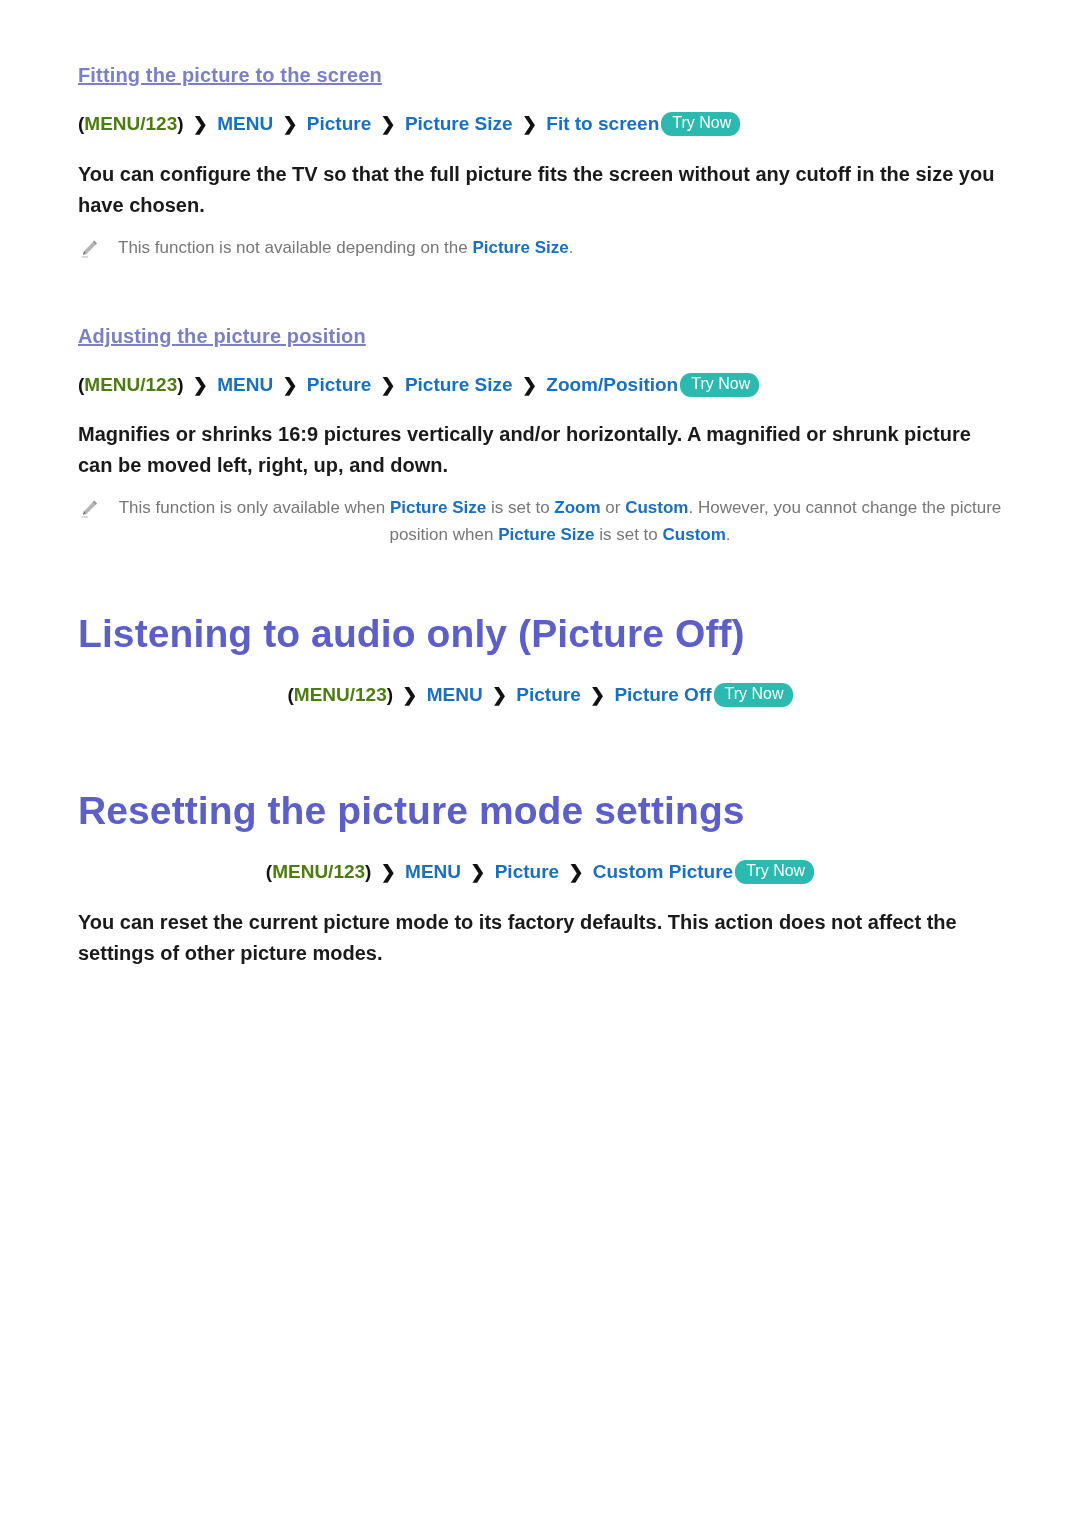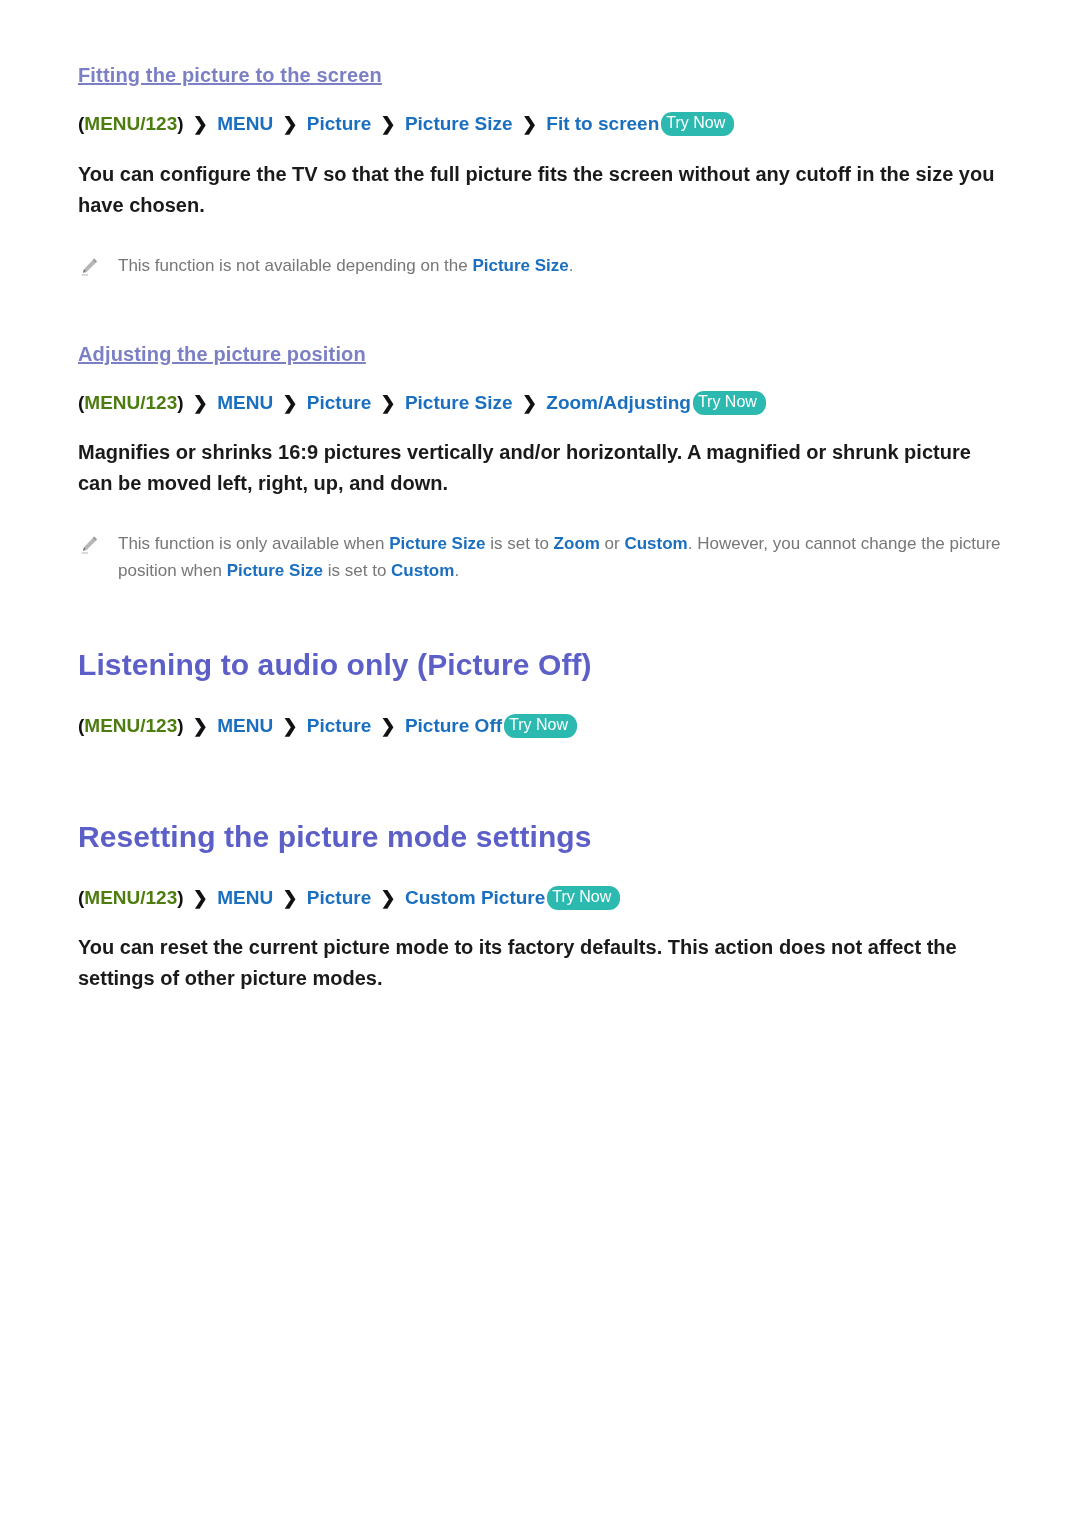--- a/index.html
+++ b/index.html
@@ -17,21 +17,21 @@
     position: relative;
     width: 1080px;
     height: 1527px;
     background: #ffffff;
     box-sizing: border-box;
     padding: 0 78px;
   }
 
   
   .h1 {
-    font-size: 30px;
+    font-size: 39px;
     font-weight: bold;
     color: #5b5fc7;
     letter-spacing: 0.1px;
     margin: 0;
     line-height: 1.25;
   }
   .h2 {
     font-size: 20px;
     font-weight: bold;
     color: #7b7fc4;
@@ -59,21 +59,21 @@
     padding: 0 4px;
     font-weight: bold;
   }
   .trynow {
     display: inline-block;
     background: #2cb9b0;
     color: #ffffff;
     font-size: 16px;
     font-weight: normal;
     border-radius: 11px;
-    padding: 1px 9px 3px 5px;
+    padding: 1px 9px 3px 11px;
     line-height: 1.25;
     margin-left: 2px;
     position: relative;
     top: -2px;
   }
 
   
   .body-p {
     font-size: 20px;
     color: #1a1a1a;
@@ -104,23 +104,23 @@
   }
   .note-text .term {
     color: #1a6fbf;
     font-weight: bold;
   }
 
   
   .sec-h2-top   { margin-top: 62px; }
   .after-h2     { margin-top: 22px; }
   .after-path   { margin-top: 20px; font-weight: bold; }
-  .after-body   { margin-top: 32px; }
+  .after-body   { margin-top: 14px; text-align: center; }
   .sec-h1-top   { margin-top: 78px; }
-  .after-h1     { margin-top: 28px; }
+  .after-h1     { margin-top: 22px; text-align: center; }
   .h1-after-note{ margin-top: 62px; }
 </style>
 </head>
 <body>
 
 <div class="page">
 
   <h2 class="h2 sec-h2-top">Fitting the picture to the screen</h2>
 
   <p class="path after-h2">
@@ -153,21 +153,21 @@
 
   <p class="path after-h2">
     <span class="paren">(</span><span class="menu123">MENU/123</span><span class="paren">)</span>
     <span class="sep">❯</span>
     <span class="crumb">MENU</span>
     <span class="sep">❯</span>
     <span class="crumb">Picture</span>
     <span class="sep">❯</span>
     <span class="crumb">Picture Size</span>
     <span class="sep">❯</span>
-    <span class="crumb">Zoom/Adjusting</span><span class="trynow">Try Now</span>
+    <span class="crumb">Zoom/Position</span><span class="trynow">Try Now</span>
   </p>
 
   <p class="body-p after-path">Magnifies or shrinks 16:9 pictures vertically and/or horizontally. A magnified or shrunk picture can be moved left, right, up, and down.</p>
 
   <div class="note after-body">
     <span class="note-icon">
       <svg width="22" height="22" viewBox="0 0 22 22" xmlns="http://www.w3.org/2000/svg">
         <path d="M16.2 2.6 L19.0 5.4 L8.6 15.9 L5.0 16.9 L6.0 13.3 Z" fill="#b6b6b6"></path>
         <path d="M16.2 2.6 L19.0 5.4 L17.6 6.8 L14.8 4.0 Z" fill="#9d9d9d"></path>
         <path d="M5.0 16.9 L6.0 13.3 L7.6 14.9 Z" fill="#6f6f6f"></path>

